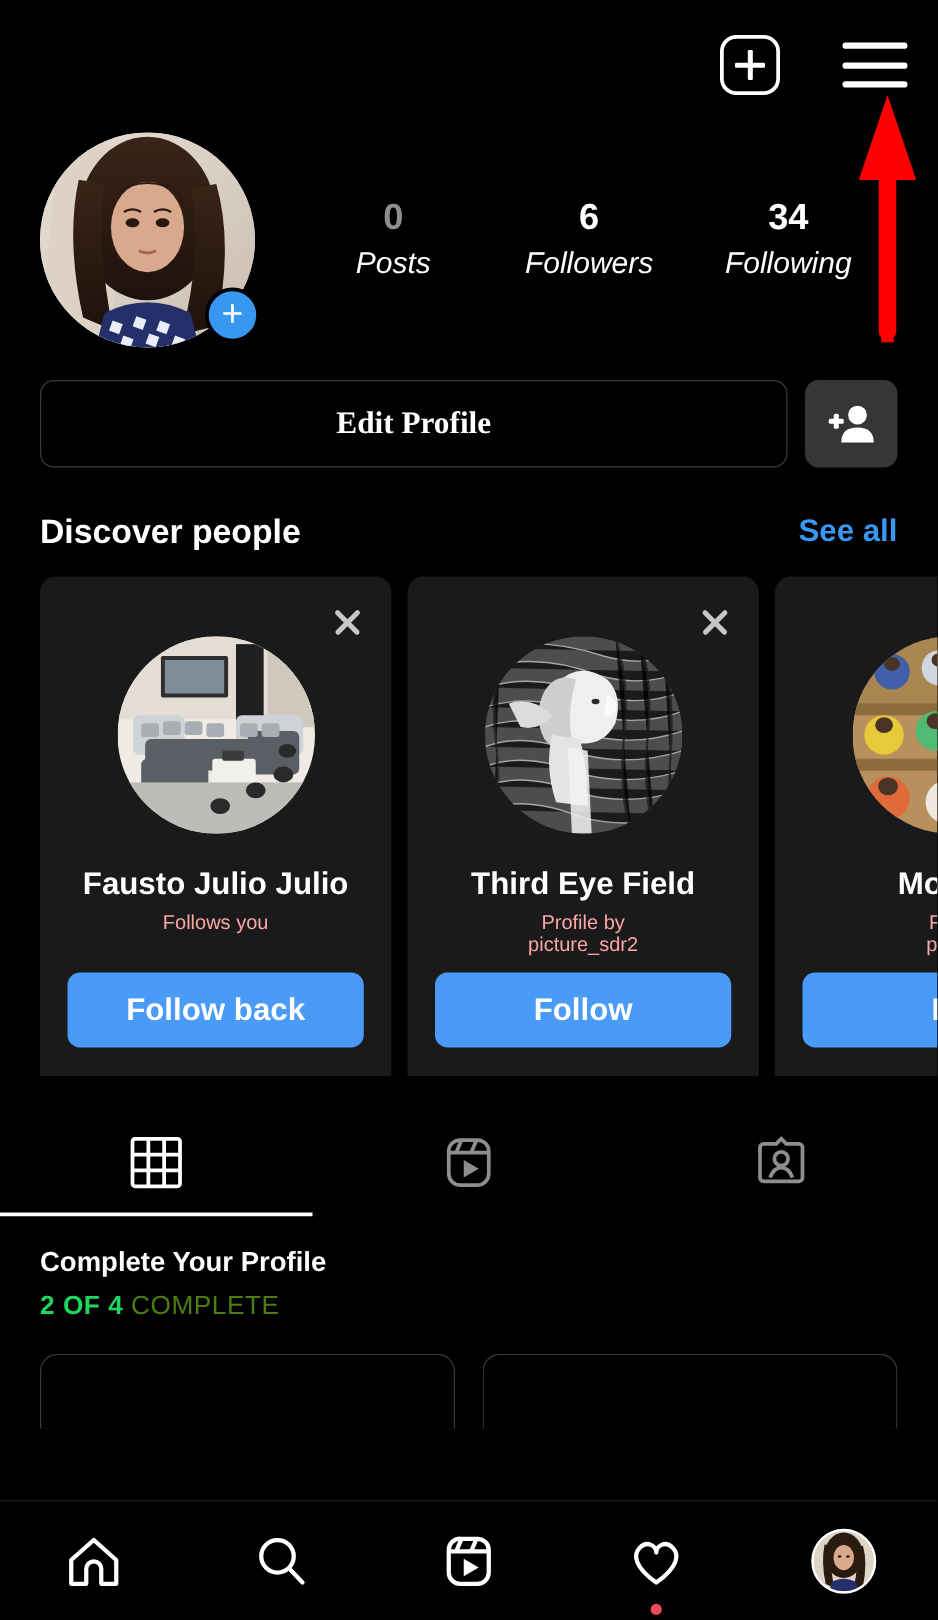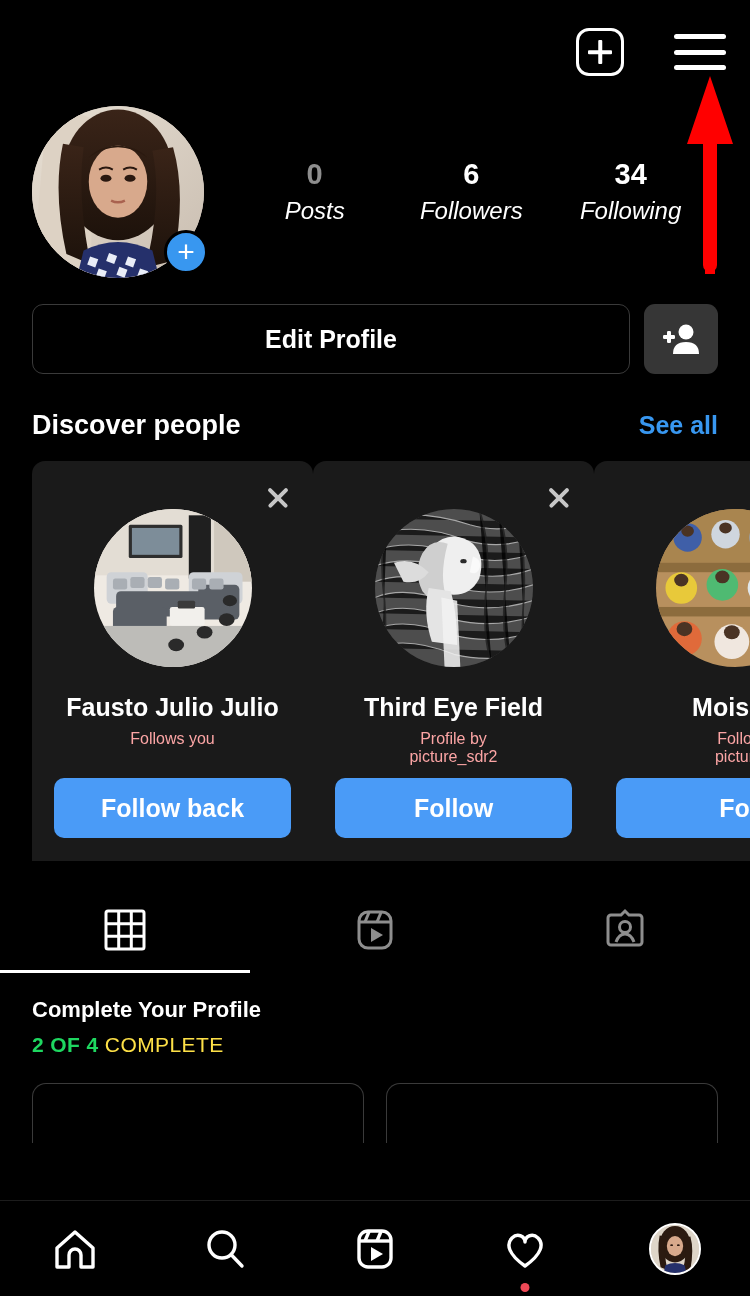--- a/index.html
+++ b/index.html
@@ -53,37 +53,37 @@
   .stat .num{ font-size:29px; font-weight:bold; line-height:1.15; color:#fff; }
   .stat.zero .num{ color:#8e8e8e; }
   .stat .lbl{ font-size:24px; line-height:1.3; color:#fff; margin-top:4px;font-style:italic; }
 
   
   .actions{ display:flex; gap:14px; padding:0 32px; margin-top:24px; }
   .edit-btn{
     flex:1; height:70px; border:1px solid #3a3a3a; border-radius:11px;
     background:transparent; color:#fff; font-size:25px; font-weight:bold;
     display:flex; align-items:center; justify-content:center; cursor:pointer;
-    font-family:Liberation Sans, sans-serif;
+    font-family:Liberation Serif, serif;
   }
   .adduser-btn{
     width:74px; height:70px; border-radius:11px; background:#363636;
     display:flex; align-items:center; justify-content:center; cursor:pointer;
     border:none;
   }
 
   
   .discover-head{
     display:flex; align-items:center; justify-content:space-between;
     padding:0 32px; margin-top:36px;
   }
   .discover-title{ font-size:27px; font-weight:bold; }
   .see-all{ font-size:25px; font-weight:bold; color:#3897f0; cursor:pointer;margin-left:20px; }
 
-  .cards{ display:flex; padding-left:32px; margin-top:20px;
+  .cards{ display:flex; gap:13px; padding-left:32px; margin-top:20px;
           overflow:hidden; height:400px; }
   .card{
     flex:0 0 281px; height:424px; background:#1a1a1a; border-radius:13px;
     position:relative; padding:28px 18px 0; text-align:center;
   }
   .card-close{
     position:absolute; top:22px; right:20px; width:30px; height:30px;
     cursor:pointer;
   }
   .card-close::before,.card-close::after{
@@ -113,21 +113,21 @@
          cursor:pointer; }
   .ptab-underline{
     position:absolute; bottom:0; left:0; width:250px; height:3px; background:#fff;
   }
 
   
   .complete{ padding:0 32px; margin-top:24px; }
   .complete h2{ font-size:22px; font-weight:bold; }
   .complete .prog{ font-size:21px; margin-top:10px; letter-spacing:.4px; }
   .complete .prog .done{ color:#1ed760; font-weight:bold; }
-  .complete .prog .rest{ color:#fde047; }
+  .complete .prog .rest{ color:#4d7c0f; }
 
   .mini-cards{ display:flex; gap:22px; padding:0 32px; margin-top:26px; }
   .mini-card{ flex:1; height:60px; border:1px solid #3a3a3a;
               border-top-left-radius:14px; border-top-right-radius:14px;
               border-bottom:none; }
 
   
   .bottomnav{
     position:absolute; left:0; right:0; bottom:0; height:96px; background:#000;
     border-top:1px solid #1c1c1c;

